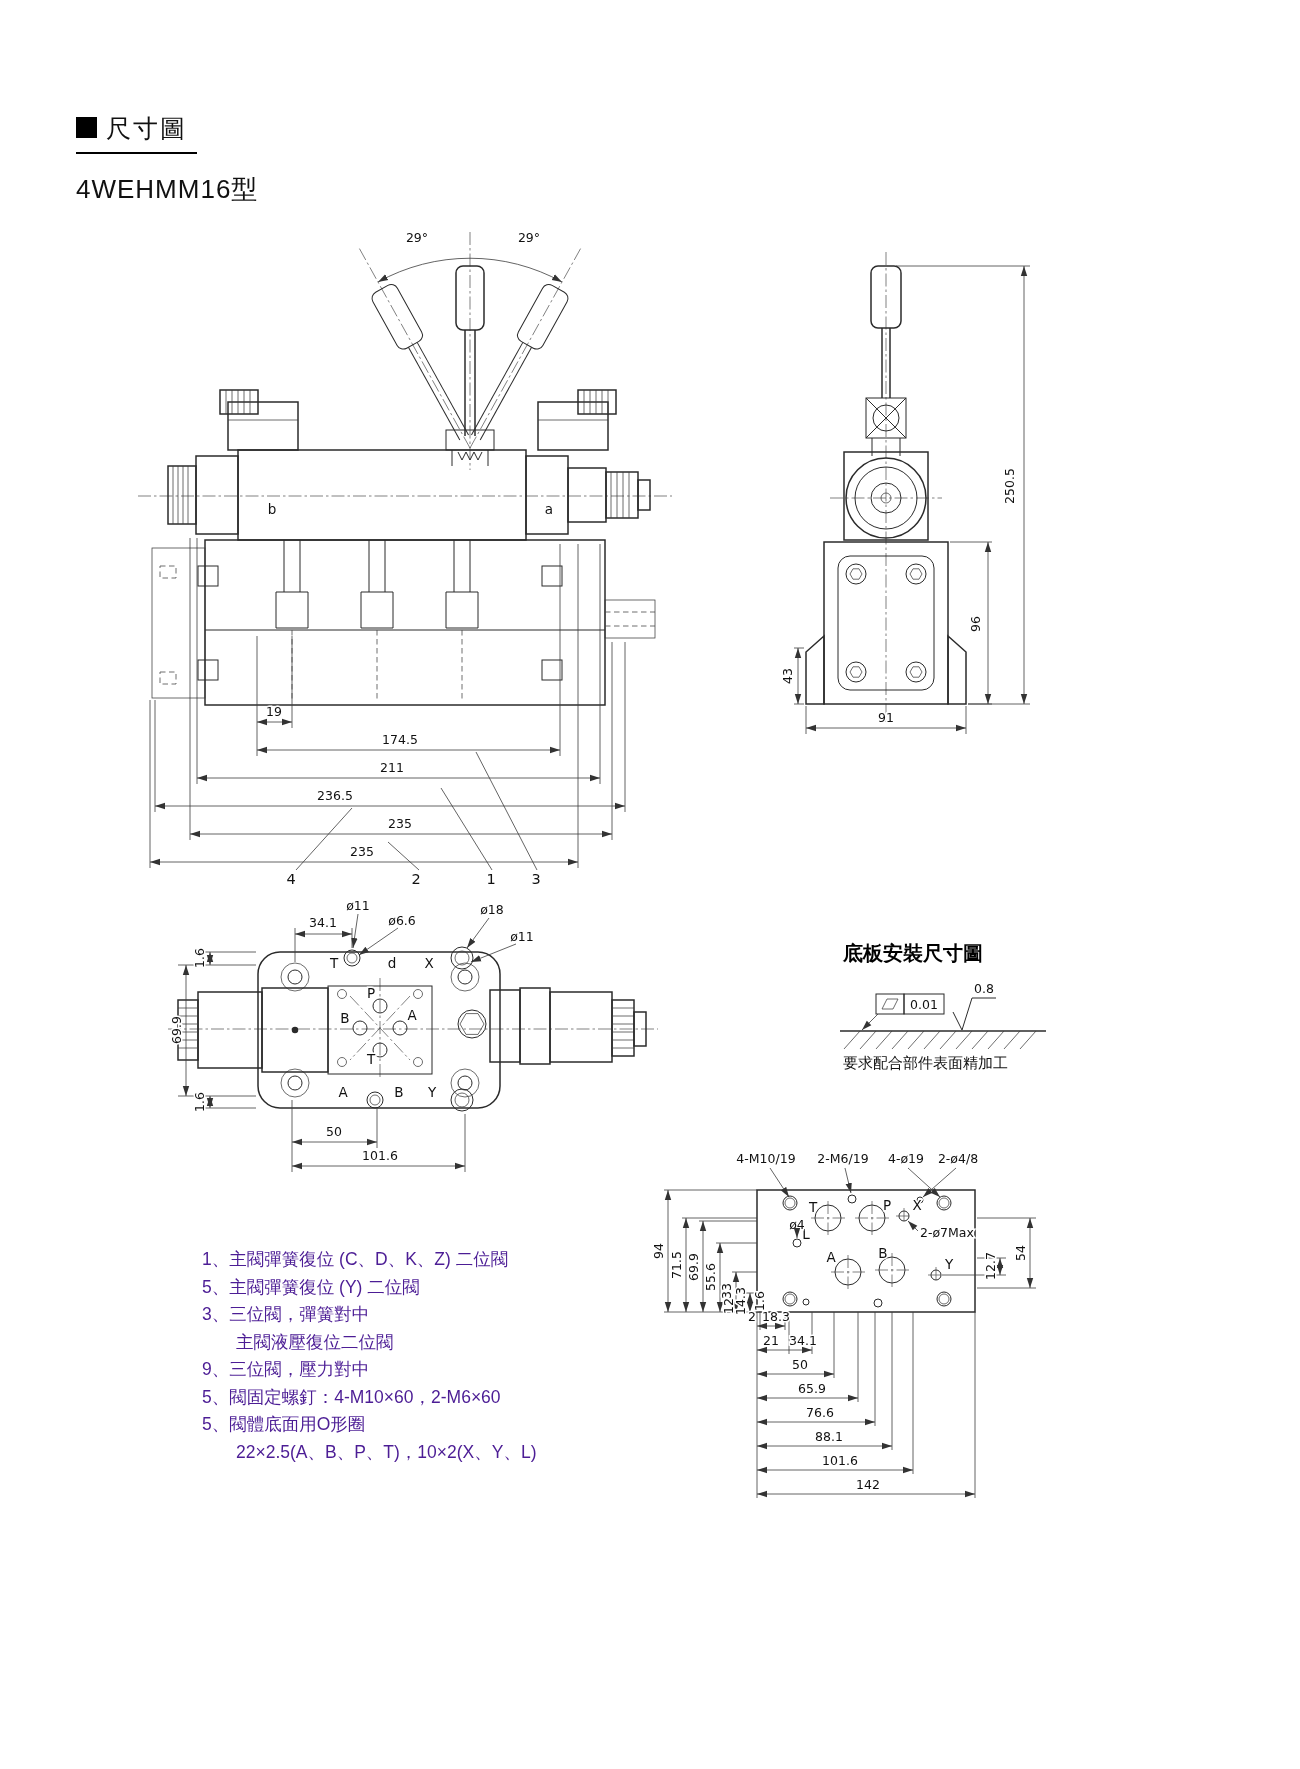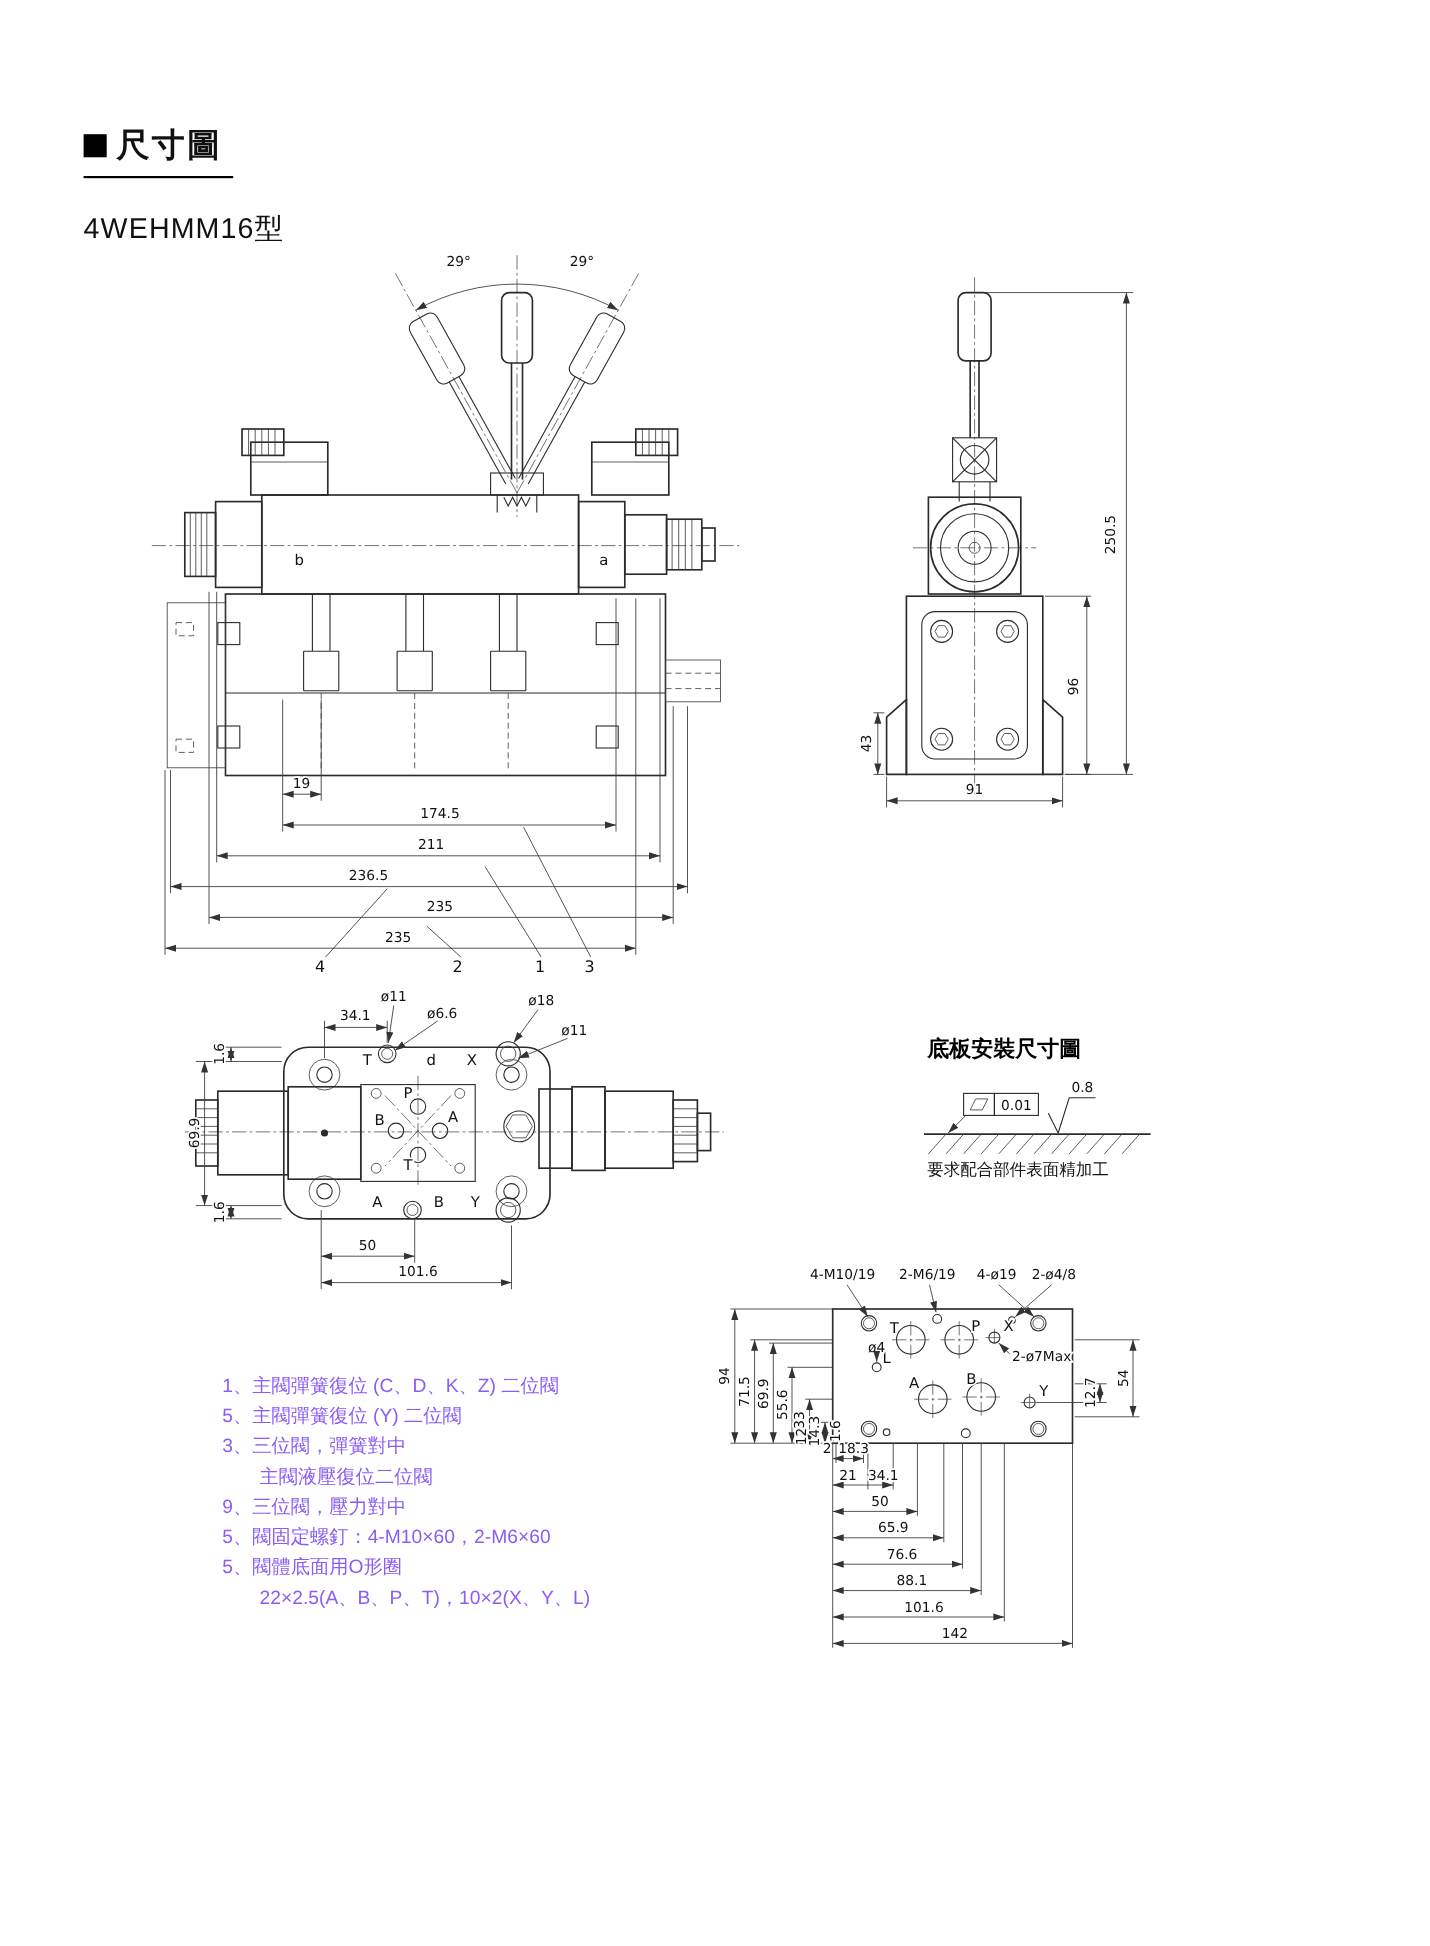--- a/index.html
+++ b/index.html
@@ -2,25 +2,25 @@
 <html><head>
 <meta charset="utf-8">
 <style>
   html,body { margin:0; padding:0; background:#fff; }
   .page { position:relative; width:1300px; height:1769px; background:#ffffff; overflow:hidden;
           font-family:"Liberation Sans","DejaVu Sans",sans-serif; color:#111; }
   .page svg { position:absolute; left:0; top:0; }
 
   .hdr { position:absolute; left:76px; top:112px; }
   .hdr-title { display:inline-block; border-bottom:2px solid #000; padding:0 10px 7px 0;
-               font-size:30px; font-weight:bold; letter-spacing:2px; }
+               font-size:25px; font-weight:normal; letter-spacing:2px; }
   .sq { display:inline-block; width:21px; height:21px; background:#000; margin-right:9px; transform:translateY(1px); }
-  .hdr-model { margin-top:28px; font-size:26px; font-weight:500; letter-spacing:1px; }
-
-  .notes { position:absolute; left:202px; top:1246px; font-size:17.5px; line-height:27.5px; color:#8b5cf6; }
+  .hdr-model { margin-top:18px; font-size:26px; font-weight:500; letter-spacing:1px; }
+
+  .notes { position:absolute; left:202px; top:1246px; font-size:17.5px; line-height:27.5px; color:#4c1d95; }
   .notes .indent { padding-left:34px; }
 
   
   .ln  { fill:none; stroke:#2b2b2b; stroke-width:1.5; }
   .lm  { fill:none; stroke:#2b2b2b; stroke-width:1.0; }
   .lt  { fill:none; stroke:#3c3c3c; stroke-width:0.75; }
   .dim { fill:none; stroke:#3c3c3c; stroke-width:0.8; }
   .cl  { fill:none; stroke:#4a4a4a; stroke-width:0.7; stroke-dasharray:13 3 2.5 3; }
   .hid { fill:none; stroke:#4a4a4a; stroke-width:0.8; stroke-dasharray:5.5 3.5; }
 

